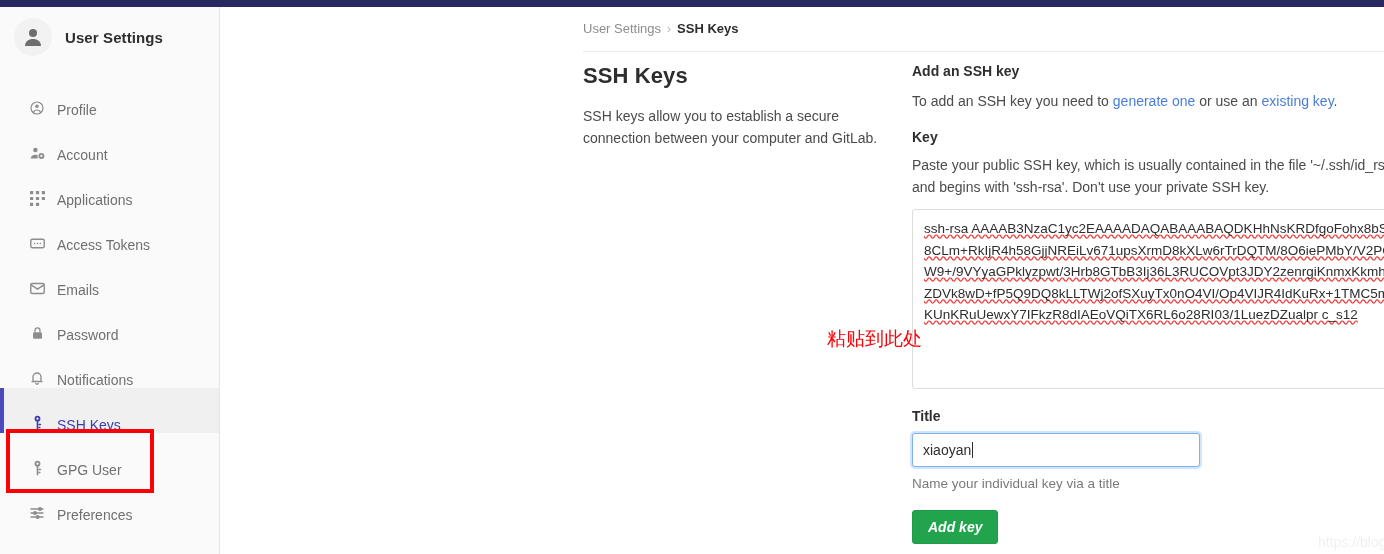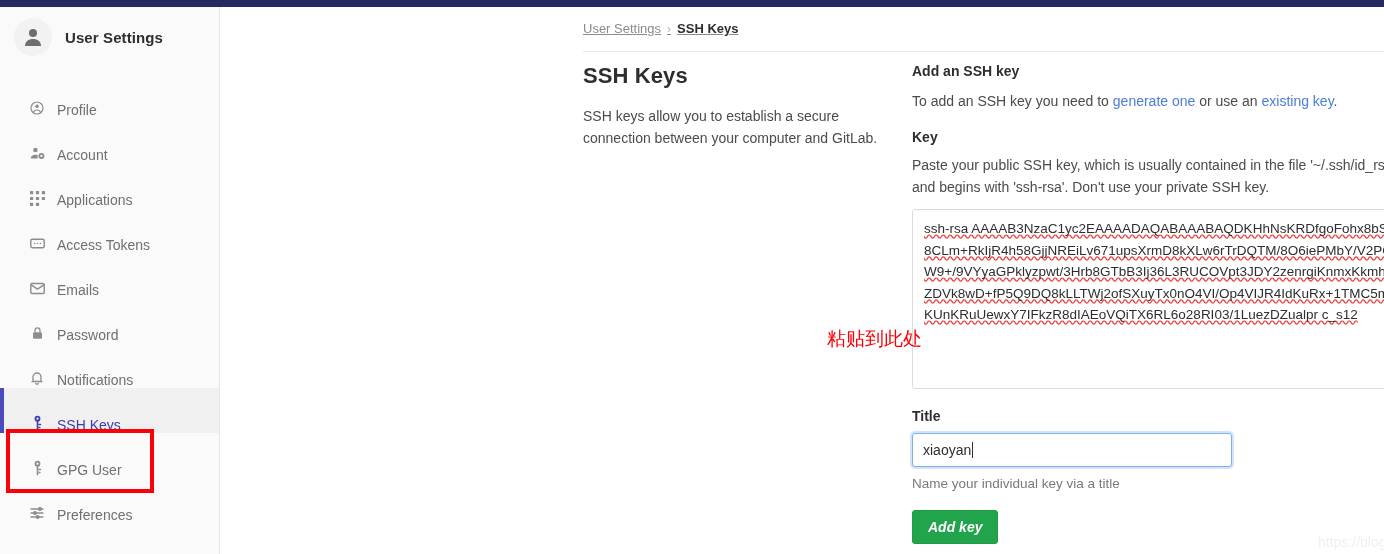--- a/index.html
+++ b/index.html
@@ -78,21 +78,21 @@
     border: 4px solid #fb0007;
     pointer-events: none;
     z-index: 6;
   }
 
   
   .main { position: absolute; left: 220px; top: 7px; right: 0; bottom: 0; background: #fff; }
 
   .breadcrumb {
     position: absolute; left: 363px; top: 14px;
-    font-size: 13px; color: #8c8c8c; white-space: nowrap; text-decoration: underline;
+    font-size: 13px; color: #8c8c8c; white-space: nowrap;
   }
   .breadcrumb .crumb-link { color: #8c8c8c; text-decoration: none; }
   .breadcrumb .sep { margin: 0 6px; color: #b5b5b5; font-size: 12px; }
   .breadcrumb .crumb-current { color: #2e2e2e; font-weight: bold; }
   .bc-rule {
     position: absolute; left: 363px; top: 44px; width: 1021px; height: 1px;
     background: #eaeaea;
   }
 
   
@@ -132,21 +132,21 @@
     line-height: 21.5px;
     color: #2e2e2e;
     word-break: break-all;
     white-space: pre-wrap;
     cursor: text;
   }
   .key-area .sq { text-decoration: underline wavy #ef3b38; text-decoration-skip-ink: none; }
 
   .title-label { margin-top: 19px; }
   .title-input {
-    width: 320px; height: 34px;
+    width: 288px; height: 34px;
     border: 1px solid #7db2ef; border-radius: 3px;
     box-shadow: 0 0 0 2px rgba(125,178,239,.35);
     background: #fff;
     padding: 0 10px;
     font-size: 14px; color: #2e2e2e;
     font-family: "Liberation Sans", sans-serif;
     display: flex; align-items: center;
     position: relative;
   }
   .title-input .caret {

